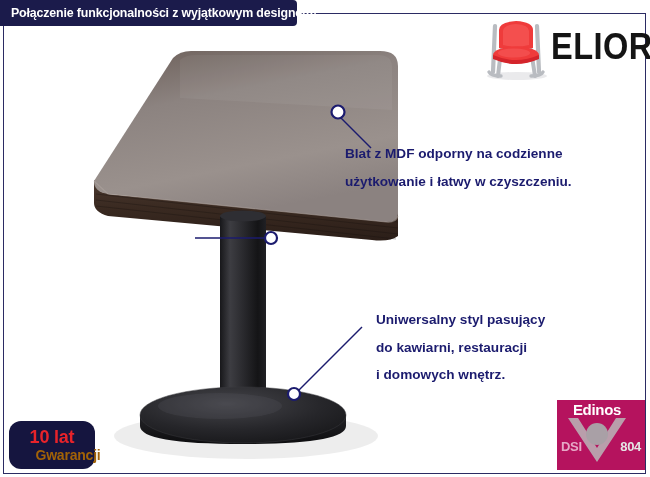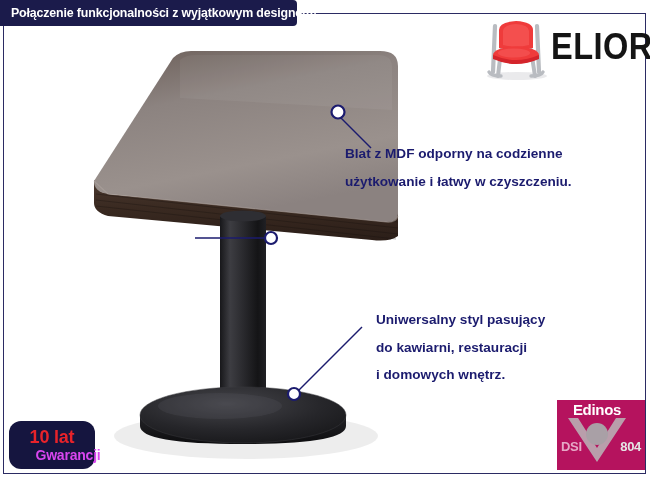--- a/index.html
+++ b/index.html
@@ -84,21 +84,21 @@
   .warranty{
     position:absolute;left:9px;top:421px;width:86px;height:48px;
     background:#15153f;border-radius:12px;z-index:6;
     display:flex;flex-direction:column;align-items:center;justify-content:center;
   }
   .warranty-top{
     color:#e8232a;font-size:18px;font-weight:bold;line-height:19px;
     letter-spacing:-0.2px;
   }
   .warranty-bottom{
-    color:#d946ef;font-size:14px;font-weight:bold;line-height:16px;
+    color:#a16207;font-size:14px;font-weight:bold;line-height:16px;
     letter-spacing:-0.2px;
     margin-left:32px;
   }
 
   
   .edinos{
     position:absolute;left:557px;top:400px;width:80px;height:70px;
     background:#b5135e;z-index:6;overflow:hidden;padding-left:8px;
   }
   .ed-name{

